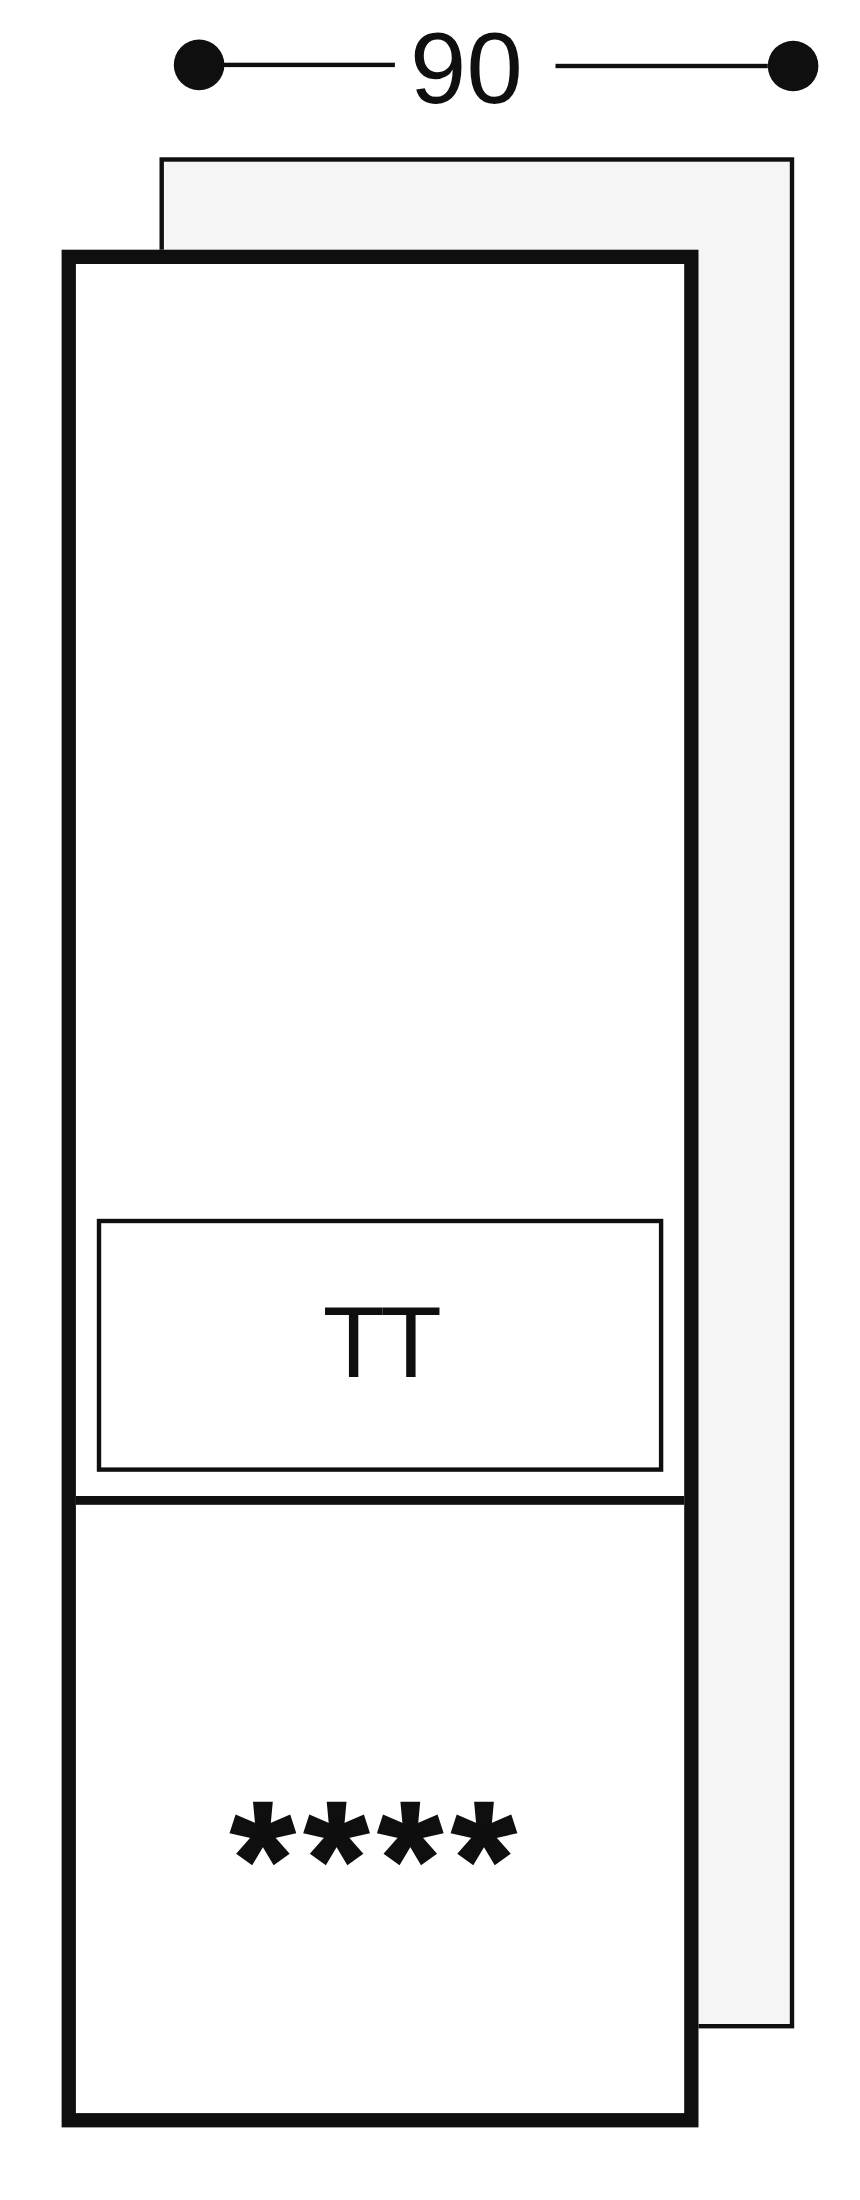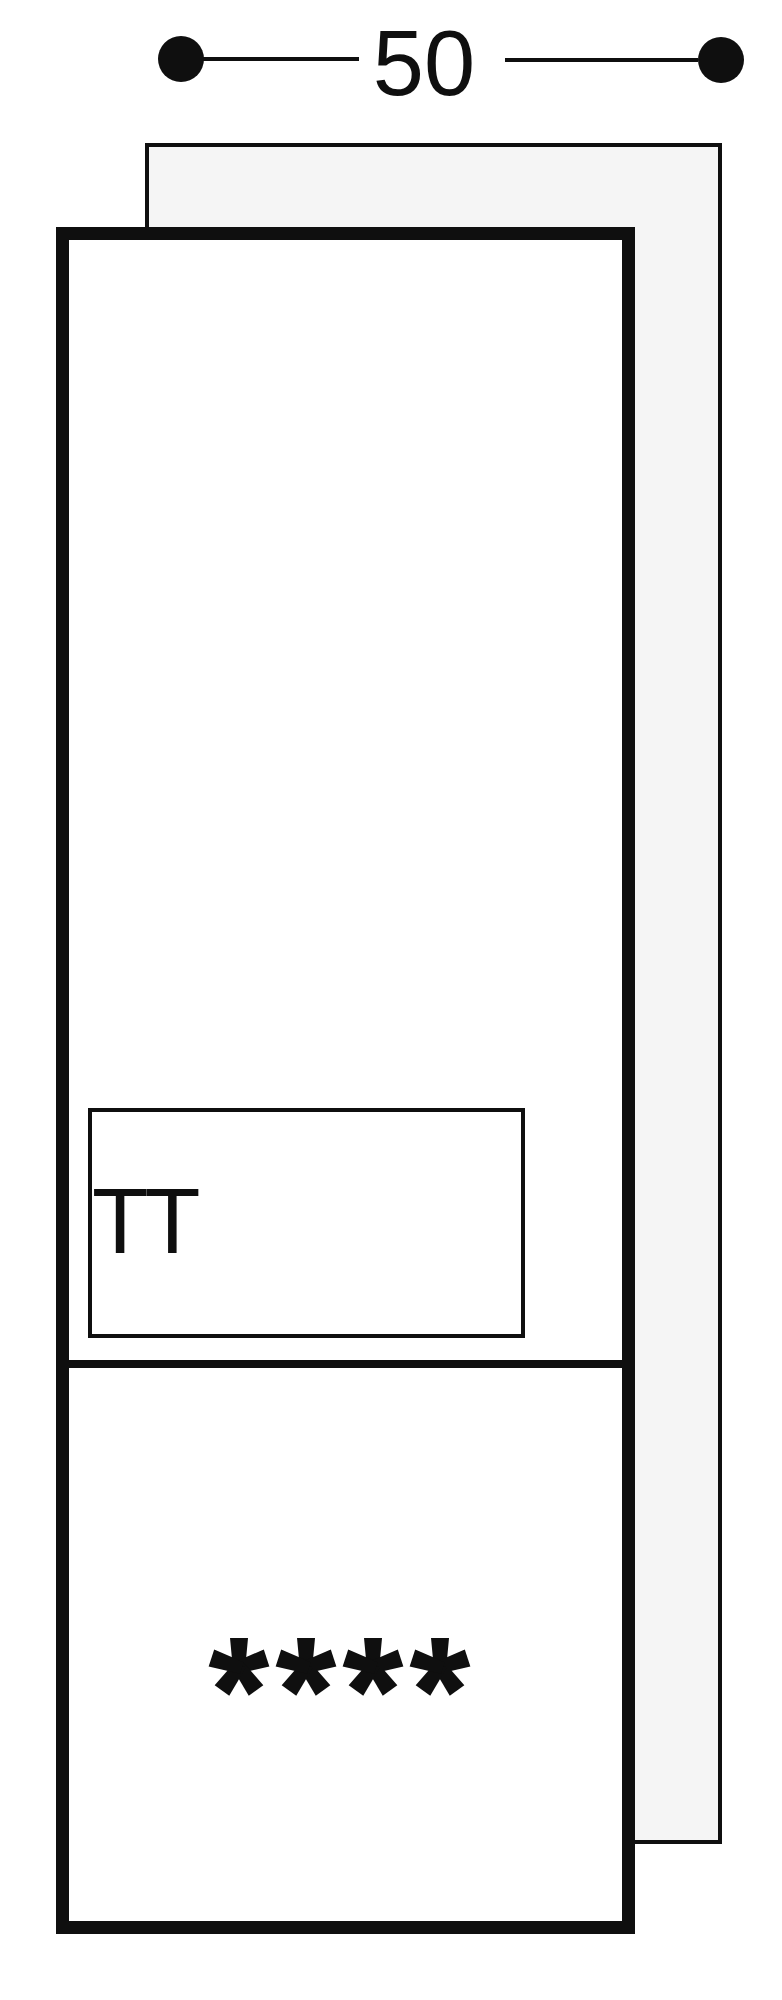--- a/index.html
+++ b/index.html
@@ -49,25 +49,25 @@
   }
 
   
   .divider{
     left:69px;top:1360px;width:553px;height:8px;
     background:var(--line);z-index:3;
   }
 
   
   .tt-box{
-    left:88px;top:1108px;width:437px;height:230px;
+    left:88px;top:1108px;width:515px;height:230px;
     background:var(--fill);
     border:4px solid var(--line);
     z-index:3;
-    display:flex;align-items:center;
+    display:flex;align-items:center;justify-content:center;
   }
   .tt-label{
     font-size:92px;line-height:92px;letter-spacing:-4px;
     font-weight:400;transform:translateY(-2px);
   }
 
   
   .stars{
     left:205px;top:1632px;width:270px;height:70px;
     z-index:3;display:block;
@@ -78,21 +78,21 @@
   .fridge-zone{left:69px;top:240px;width:553px;height:1120px;}
   .freezer-zone{left:69px;top:1368px;width:553px;height:553px;}
 </style>
 </head>
 <body>
 
 <div class="stage">
 
   <div class="abs dim-dot dot-left"></div>
   <div class="abs dim-line dim-line-left"></div>
-  <div class="abs dim-label">50</div>
+  <div class="abs dim-label">90</div>
   <div class="abs dim-line dim-line-right"></div>
   <div class="abs dim-dot dot-right"></div>
 
   <div class="abs niche"></div>
 
   <div class="abs appliance"></div>
 
   <div class="abs compartment fridge-zone"></div>
 
   <div class="abs tt-box">

